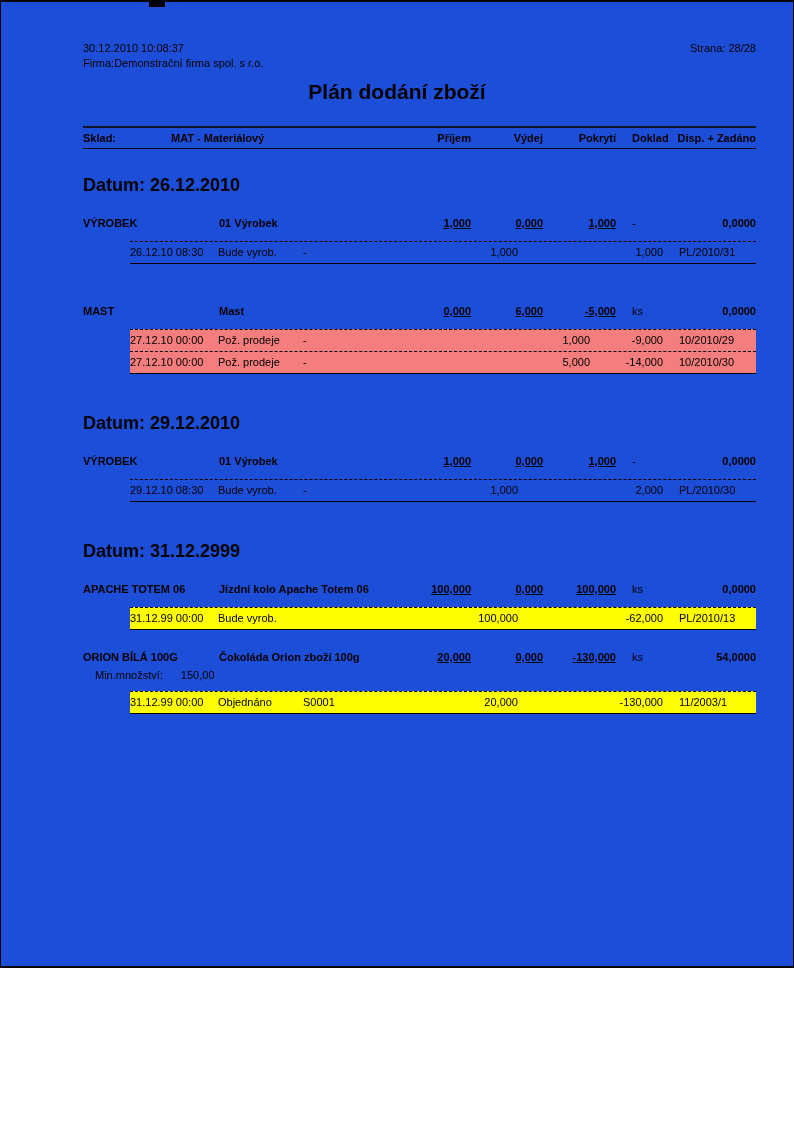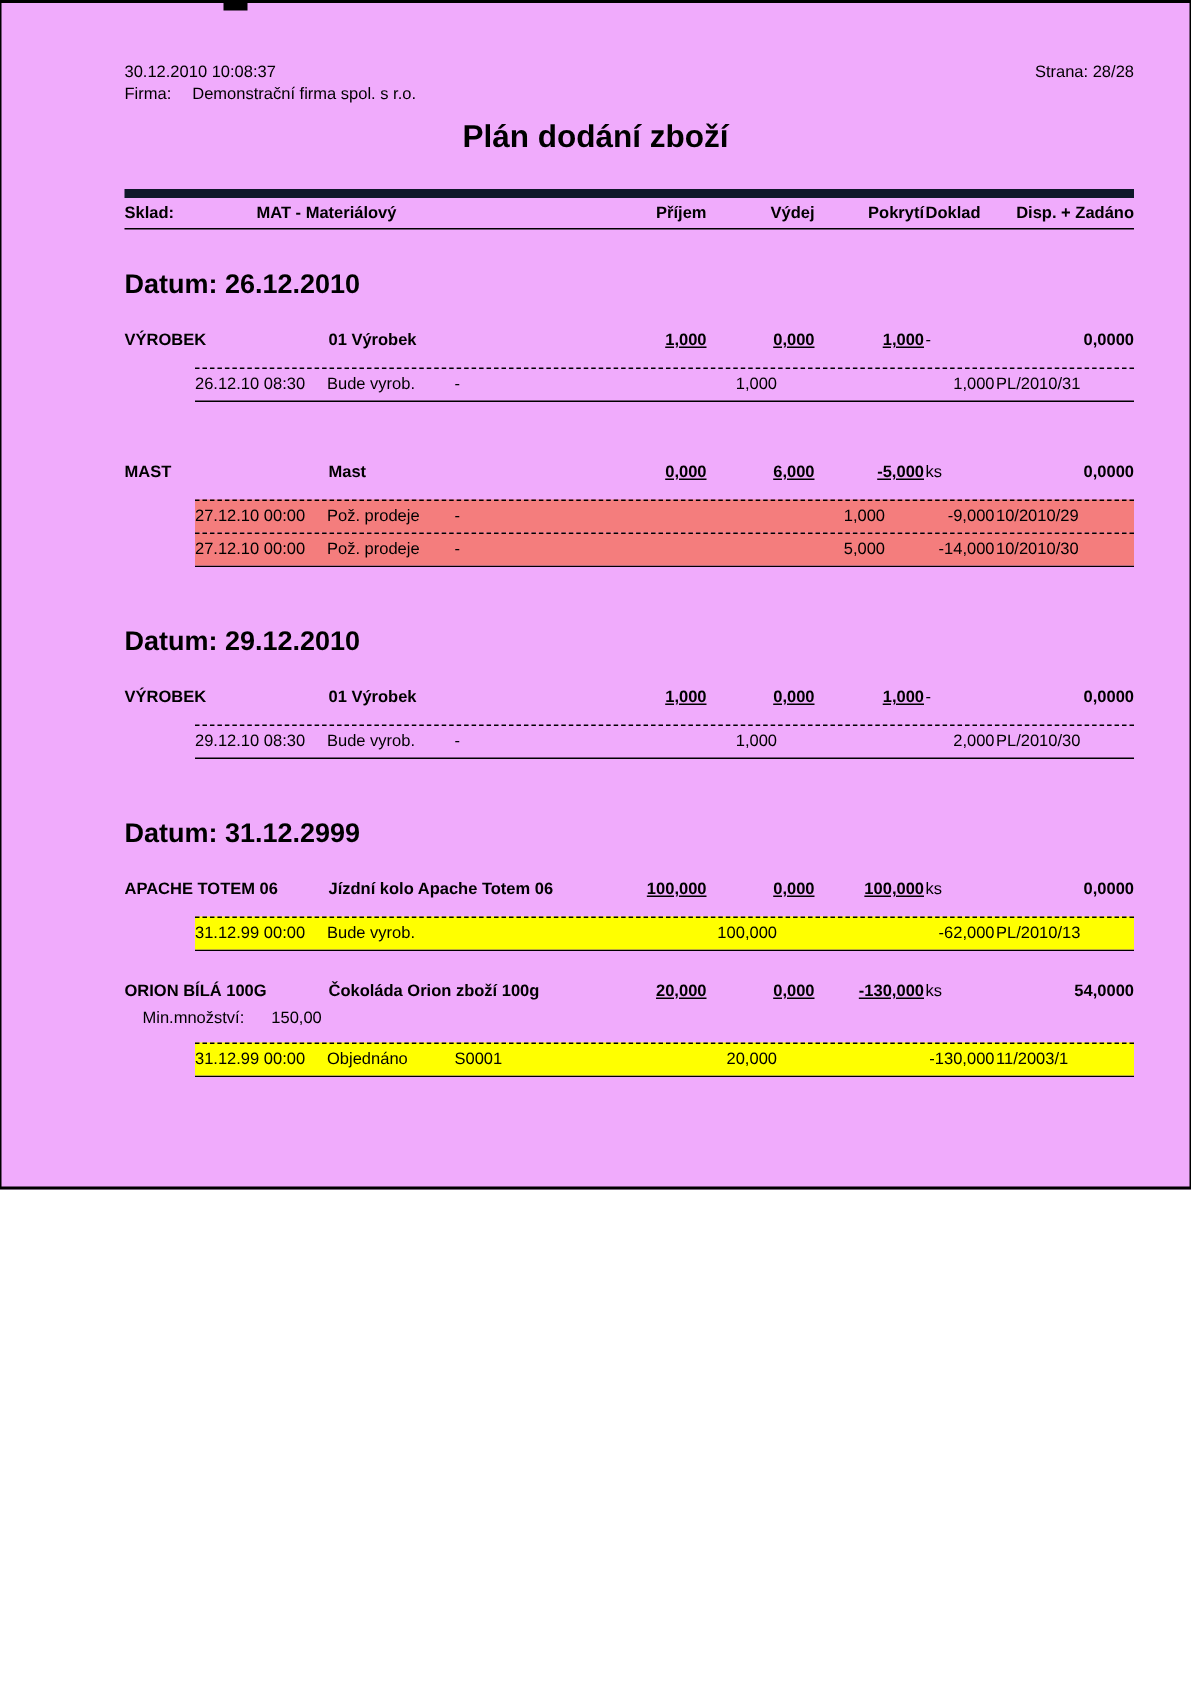--- a/index.html
+++ b/index.html
@@ -4,54 +4,54 @@
 <style>
   * { margin: 0; padding: 0; box-sizing: border-box; }
   html, body { background: #ffffff; }
   body {
     width: 794px; height: 1123px;
     font-family: "Liberation Sans", sans-serif;
     color: #000;
   }
   .page {
     position: relative;
-    width: 794px; height: 793px;
-    background: #f0abfc;
+    width: 794px; height: 968px;
+    background: #1d4ed8;
     border: 2px solid #000;
     border-left-width: 1px; border-right-width: 1px;
     padding: 40px 37px 0 82px;
     overflow: hidden;
   }
   .artifact {
     position: absolute; top: 0; left: 148px;
     width: 16px; height: 5px; background: #000;
   }
   .top-row {
     display: flex; justify-content: space-between;
     font-size: 11px; line-height: 13px;
   }
   .firm-row { font-size: 11px; line-height: 13px; margin-top: 2px; }
-  .firm-row .firm-name { margin-left: 14px; }
+  .firm-row .firm-name { }
   .title {
     margin: 10px -37px 0 -82px;
     text-align: center;
     font-size: 21px; font-weight: bold;
   }
   
   .row {
     display: grid;
     grid-template-columns: 88px 170px 130px 72px 73px 140px;
     font-size: 11px; line-height: 14px;
     white-space: nowrap;
   }
   .num { text-align: right; }
-  .c6 { display: flex; justify-content: space-between; padding-left: 1px; }
+  .c6 { display: flex; justify-content: space-between; padding-left: 16px; }
   .thead {
     margin-top: 22px;
-    border-top: 6px solid #0f172a;
+    border-top: 2px solid #0f172a;
     border-bottom: 1px solid #000;
     padding: 3px 0;
     font-weight: bold;
   }
   .section { margin-top: 38px; }
   .section:first-child { margin-top: 25px; }
   .date-heading { font-size: 18px; font-weight: bold; line-height: 22px; }
   .item-block { margin-top: 18px; }
   .item-row { padding: 2px 0; font-weight: bold; }
   .item-row .num { text-decoration: underline; }

